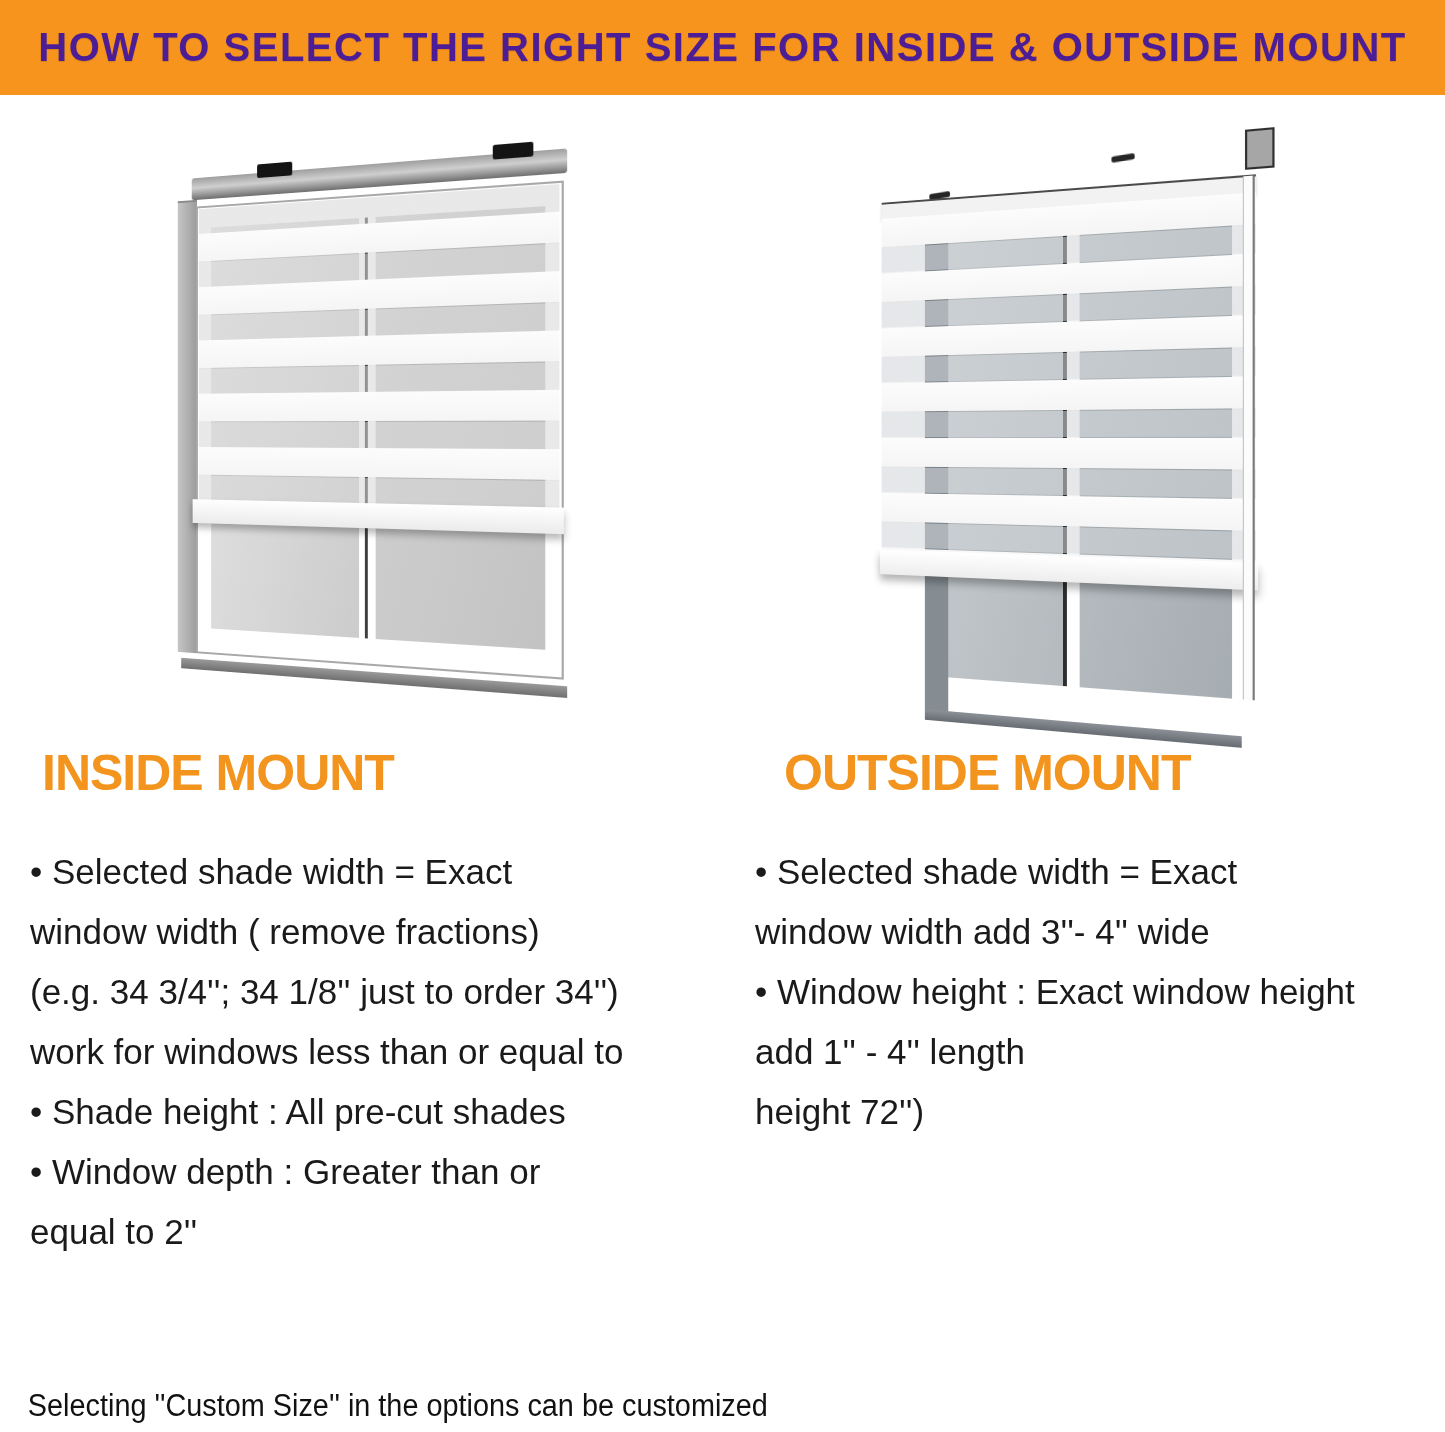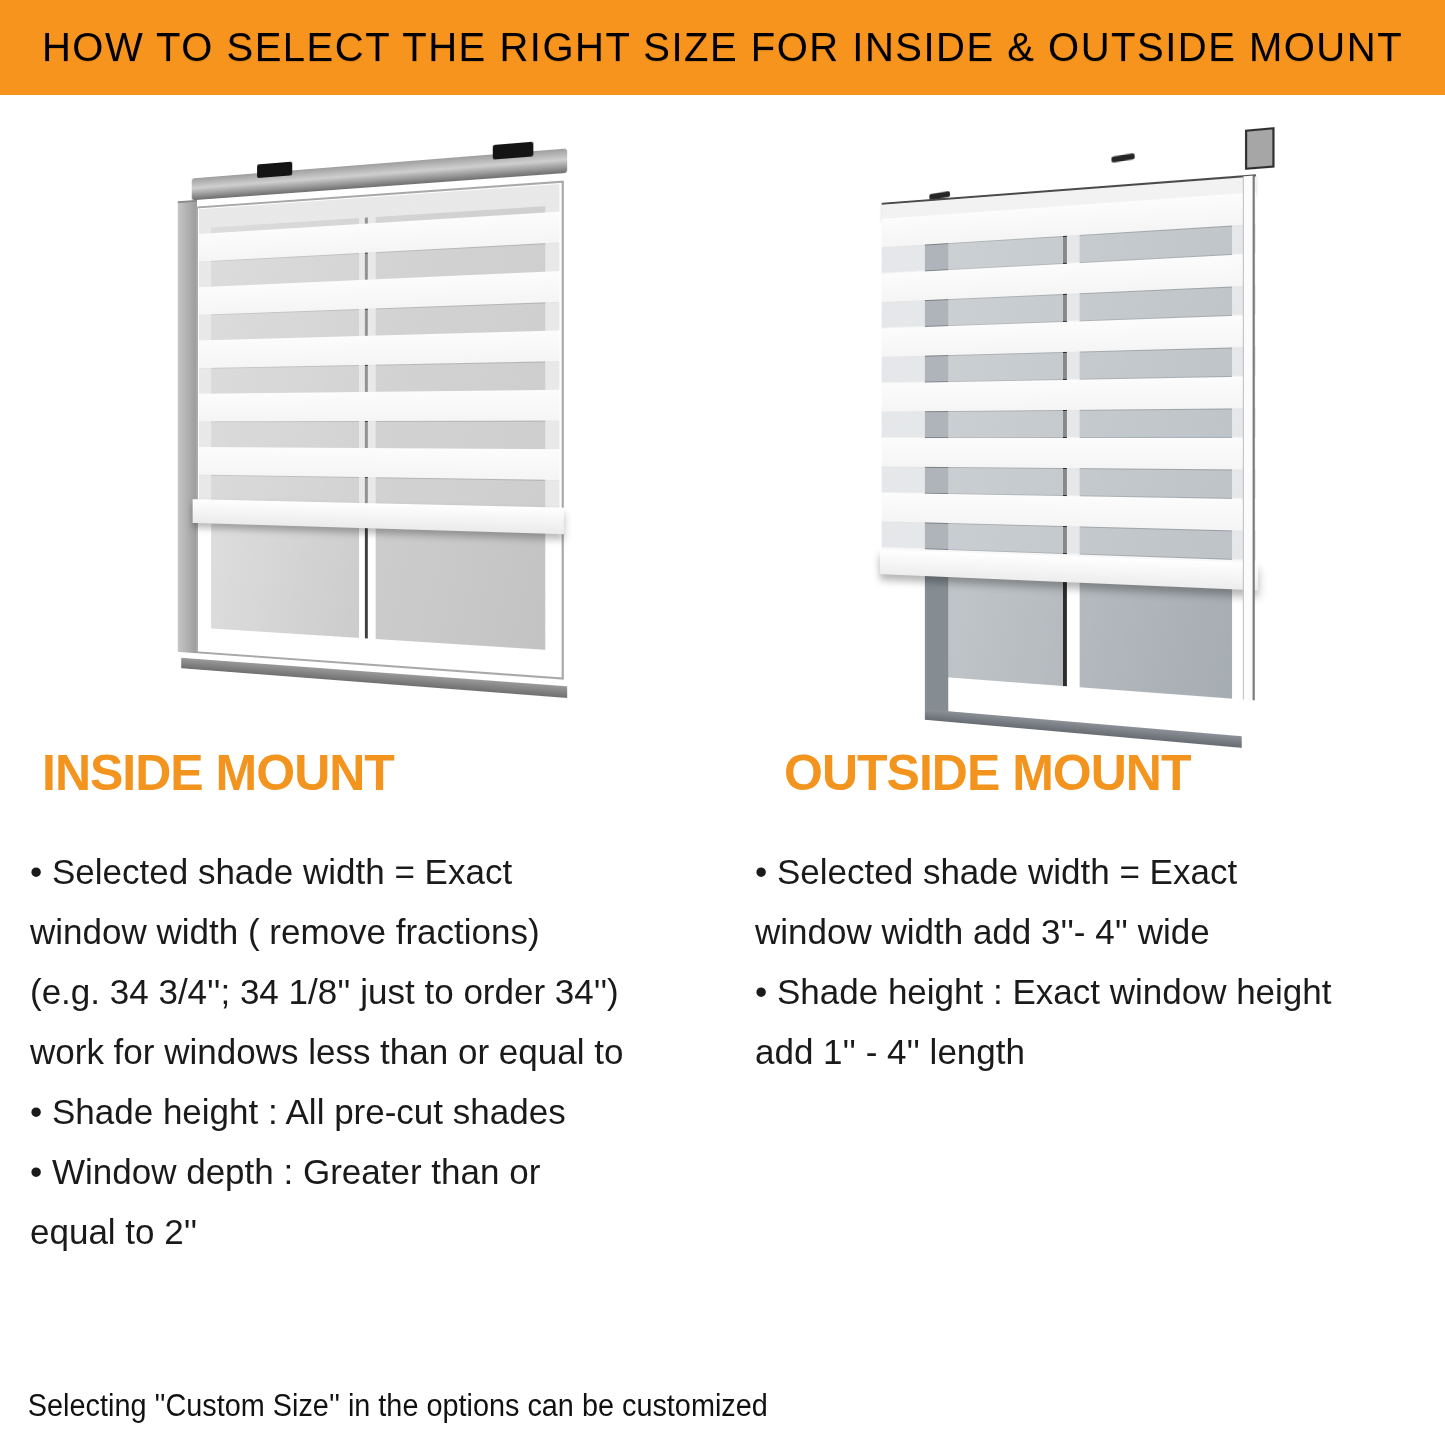--- a/index.html
+++ b/index.html
@@ -12,21 +12,21 @@
     color: var(--body-text, #1a1a1a);
   }
 
   
   .banner {
     position: absolute; left: 0; top: 0; width: 1445px; height: 95px;
     background: var(--banner-bg, #F7941E);
     display: flex; align-items: center; justify-content: center;
   }
   .banner-title {
-    color: #000000; font-weight: normal; font-size: 40px;
+    color: #4c1d95; font-weight: bold; font-size: 40px;
     letter-spacing: 1.5px; white-space: nowrap;
     text-shadow: 0 1px 1px rgba(0,0,0,0.12);
   }
 
   
   .illus { position: absolute; }
   .illus-left  { left: 160px; top: 152px; width: 400px; height: 552px; }
   .illus-right { left: 858px; top: 140px; width: 410px; height: 600px; }
   .scene { position: absolute; inset: 0; transform: perspective(760px) rotateY(-13deg); }
 
@@ -202,19 +202,20 @@
     <div class="tline">window width ( remove fractions)</div>
     <div class="tline">(e.g. 34 3/4''; 34 1/8'' just to order 34'')</div>
     <div class="tline">work for windows less than or equal to</div>
     <div class="tline">• Shade height : All pre-cut shades</div>
     <div class="tline">• Window depth : Greater than or</div>
     <div class="tline">equal to 2''</div>
   </div>
 <div class="col col-right">
     <div class="tline">• Selected shade width = Exact</div>
     <div class="tline">window width add 3''- 4'' wide</div>
-    <div class="tline">• Shade height : Exact window height</div>
+    <div class="tline">• Window height : Exact window height</div>
     <div class="tline">add 1'' - 4'' length</div>
+    <div class="tline">height 72'')</div>
   </div>
 
 <div class="footer">
   <span class="footer-note">Selecting ''Custom Size'' in the options can be customized</span>
 </div>
 
 </body></html>

